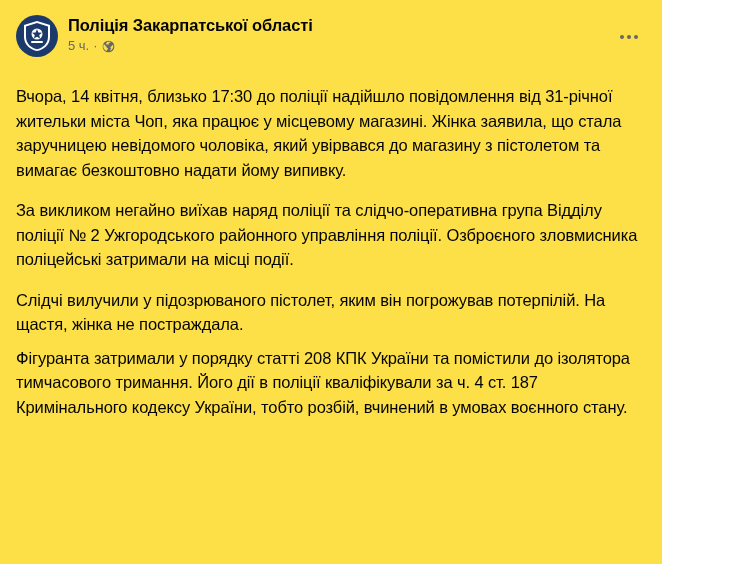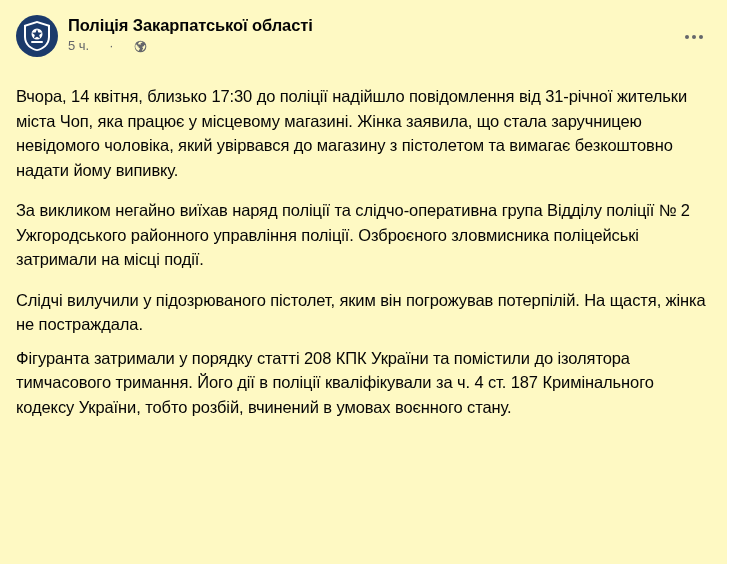--- a/index.html
+++ b/index.html
@@ -8,23 +8,23 @@
     background: #ffffff;
   }
   body {
     width: 736px;
     height: 564px;
     font-family: "Liberation Sans", sans-serif;
     color: #050505;
     overflow: hidden;
   }
   .post {
-    width: 727px;
+    width: 662px;
     height: 564px;
-    background: #fef9c3;
+    background: #fde047;
     box-sizing: border-box;
     padding: 14px 16px 0 16px;
     position: relative;
   }
   .post-header {
     display: flex;
     align-items: flex-start;
     height: 54px;
     position: relative;
   }
@@ -54,21 +54,21 @@
   .page-name {
     font-size: 16.5px;
     font-weight: bold;
     color: #050505;
     line-height: 20px;
     letter-spacing: -0.1px;
   }
   .meta-row {
     display: flex;
     align-items: center;
-    gap: 20px;
+    gap: 4px;
     margin-top: 3px;
     color: #65676b;
     font-size: 13px;
     line-height: 16px;
   }
   .meta-sep {
     color: #65676b;
     font-size: 13px;
   }
   .globe-icon svg {

